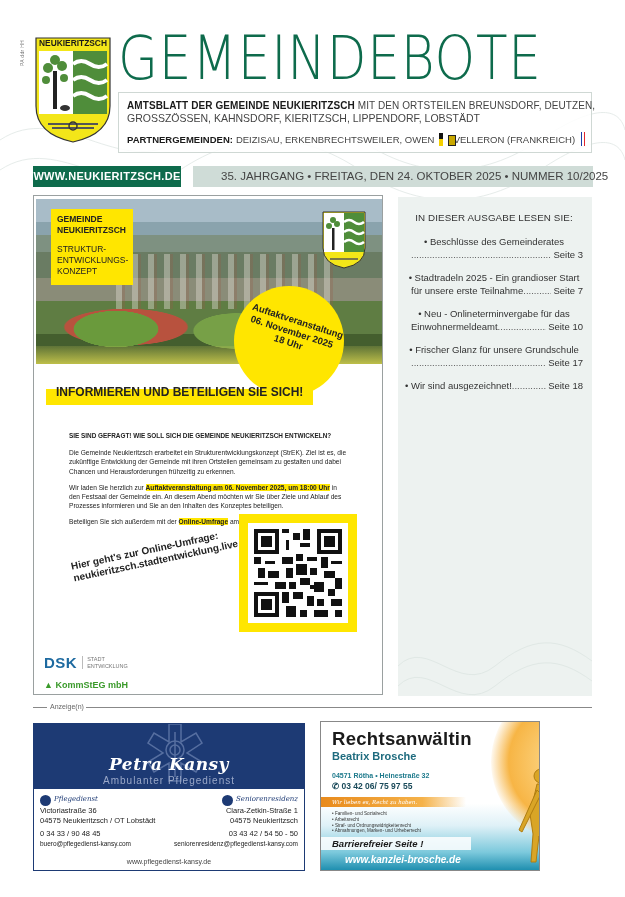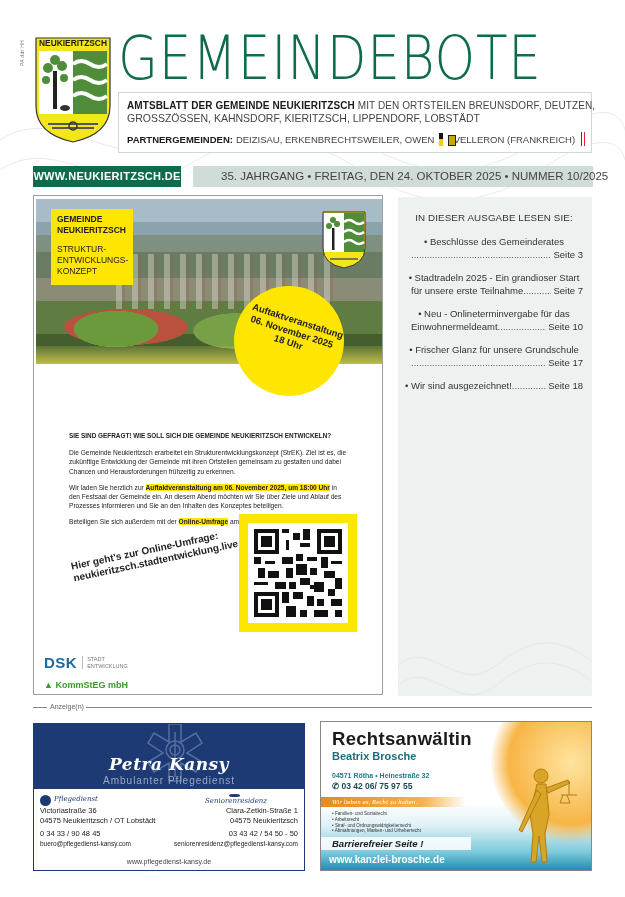--- a/index.html
+++ b/index.html
@@ -77,37 +77,37 @@
 
   .ad1 { position: absolute; left: 33px; top: 723px; width: 272px; height: 148px; border: 1px solid #1d3a74; background: #fff; }
   .ad1 .top { height: 65px; background: #1d3a74; position: relative; overflow: hidden; }
   .ad1 .star { position: absolute; left: 110px; top: -2px; width: 62px; height: 62px; opacity: .5; }
   .ad1 .name { position: absolute; left: 0; width: 100%; top: 30px; text-align: center; font-family: "DejaVu Serif", serif; font-style: italic; font-weight: bold; font-size: 17px; color: #fff; letter-spacing: .5px; }
   .ad1 .sub { position: absolute; left: 0; width: 100%; top: 51px; text-align: center; font-size: 10px; color: #9aa8c8; letter-spacing: 1px; }
   .ad1 .cols { position: absolute; left: 6px; right: 6px; top: 70px; font-size: 7.5px; line-height: 9.5px; color: #222; }
   .ad1 .col { position: absolute; top: 0; }
   .ad1 .col.l { left: 0; } .ad1 .col.r { right: 0; text-align: right; }
   .ad1 .script { font-family: "DejaVu Serif", serif; font-style: italic; font-size: 7px; color: #1d3a74; height: 12px; display: flex; align-items: center; }
-  .ad1 .col.r .script { justify-content: flex-end; flex-direction: column; }
+  .ad1 .col.r .script { justify-content: flex-end; }
   .ad1 .dot { display: inline-block; width: 11px; height: 11px; border-radius: 50%; background: #1d3a74; margin-right: 3px; }
   .ad1 .phone { margin-top: 4px; }
   .ad1 .mail { font-size: 6.5px; }
   .ad1 .web { position: absolute; left: 0; width: 100%; top: 134px; text-align: center; font-size: 7px; color: #444; }
 
-  .ad2 { position: absolute; left: 320px; top: 721px; width: 272px; height: 150px; border: 1px solid #888; overflow: hidden;
+  .ad2 { position: absolute; left: 320px; top: 721px; width: 220px; height: 150px; border: 1px solid #888; overflow: hidden;
     background: linear-gradient(180deg, #ffffff 0 55%, #dff1f7 70%, #7cc9dc 88%, #1f8fb0 100%); }
   .ad2 .sun { position: absolute; left: 170px; top: -40px; width: 160px; height: 160px; border-radius: 50%; background: radial-gradient(circle, #ffe4a0 0, #f7b545 55%, rgba(247,181,69,0) 72%); }
   .ad2 .t1 { position: absolute; left: 11px; top: 6px; font-weight: bold; font-size: 18.5px; color: #1a1a1a; letter-spacing: .3px; }
   .ad2 .t2 { position: absolute; left: 11px; top: 28px; font-weight: bold; font-size: 11px; color: #1e6b7e; }
   .ad2 .addr { position: absolute; left: 11px; top: 50px; font-weight: bold; font-size: 7px; color: #1e7a8c; }
   .ad2 .tel { position: absolute; left: 11px; top: 59px; font-weight: bold; font-size: 8.5px; color: #1a4a5a; }
   .ad2 .slogan { position: absolute; left: 0; top: 75px; width: 145px; height: 10px; background: linear-gradient(90deg, #e88a1c, #f5b24a 70%, rgba(245,178,74,0)); padding-left: 11px; font-family: "DejaVu Serif", serif; font-style: italic; font-size: 5.5px; line-height: 10px; color: #fff; }
   .ad2 ul { position: absolute; left: 11px; top: 89px; list-style: none; font-size: 4.6px; line-height: 5.8px; color: #333; }
   .ad2 .barr { position: absolute; left: 0; top: 115px; width: 150px; height: 13px; background: rgba(255,255,255,.85); padding-left: 11px; font-weight: bold; font-style: italic; font-size: 9.5px; line-height: 13px; color: #1a1a1a; }
-  .ad2 .web { position: absolute; left: 8px; top: 132px; font-weight: bold; font-size: 10px; color: #fff; }
+  .ad2 .web { position: absolute; left: 24px; top: 132px; font-weight: bold; font-style: italic; font-size: 10px; color: #fff; }
   .ad2 .figure { position: absolute; left: 190px; top: 40px; width: 70px; height: 105px; }
 </style>
 </head>
 <body>
 
 <svg class="bg-waves" viewBox="0 0 625 200">
   <g fill="none" stroke="#e6ecea" stroke-width="1">
     <path d="M0 140 C60 100 120 180 180 140 S300 100 360 140 S480 180 540 140 S620 110 625 130"></path>
     <path d="M0 170 C60 130 120 210 180 170 S300 130 360 170 S480 210 540 170 S620 140 625 160"></path>
   </g>
@@ -177,20 +177,21 @@
     <path d="M9 49 h28" stroke="#555" stroke-width="1.5"></path>
   </svg>
 
   <div class="circle"></div>
   <div class="circle-text">
     <div>Auftaktveranstaltung</div>
     <div>06. November 2025</div>
     <div>18 Uhr</div>
   </div>
 
+  <div class="headline"><span>INFORMIEREN UND BETEILIGEN SIE SICH!</span></div>
 
   <div class="body">
     <div class="q">SIE SIND GEFRAGT! WIE SOLL SICH DIE GEMEINDE NEUKIERITZSCH ENTWICKELN?</div>
     <p>Die Gemeinde Neukieritzsch erarbeitet ein Strukturentwicklungskonzept (StrEK). Ziel ist es, die zukünftige Entwicklung der Gemeinde mit ihren Ortsteilen gemeinsam zu gestalten und dabei Chancen und Herausforderungen frühzeitig zu erkennen.</p>
     <p><span>Wir laden Sie herzlich zur </span><span class="hl">Auftaktveranstaltung am 06. November 2025, um 18:00 Uhr</span><span> in den Festsaal der Gemeinde ein. An diesem Abend möchten wir Sie über Ziele und Ablauf des Prozesses informieren und Sie an den Inhalten des Konzeptes beteiligen.</span></p>
     <p><span>Beteiligen Sie sich außerdem mit der </span><span class="hl">Online-Umfrage</span><span> am Konzept:</span></p>
   </div>
 
   <div class="umfrage">
     <div>Hier geht's zur Online-Umfrage:</div>

